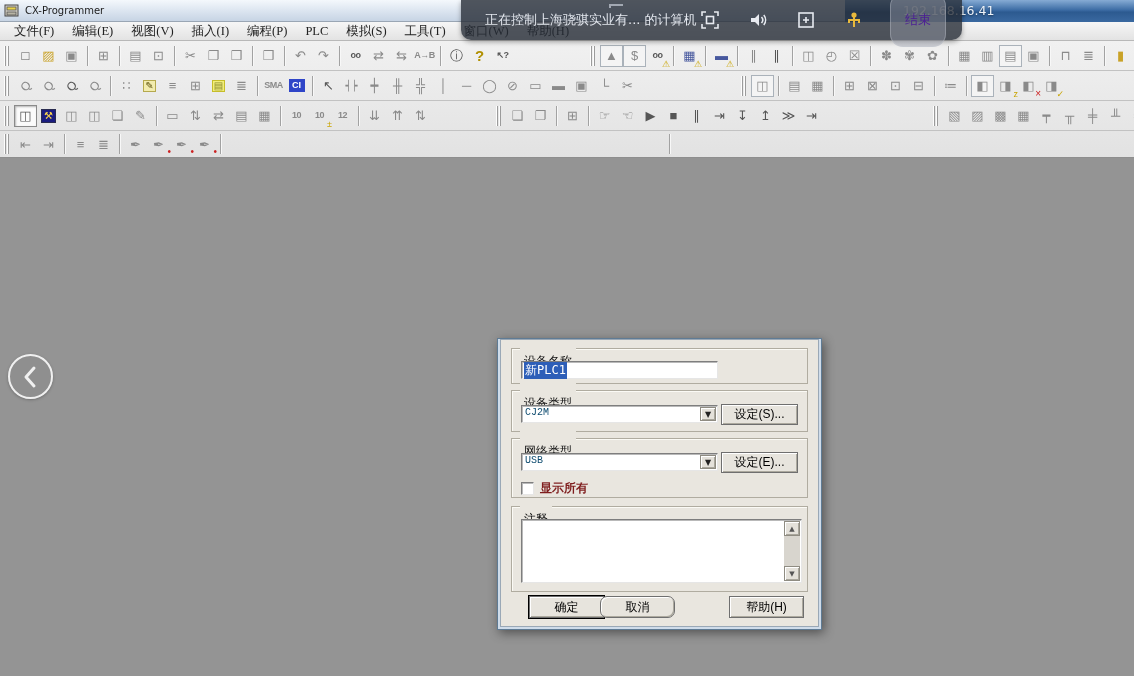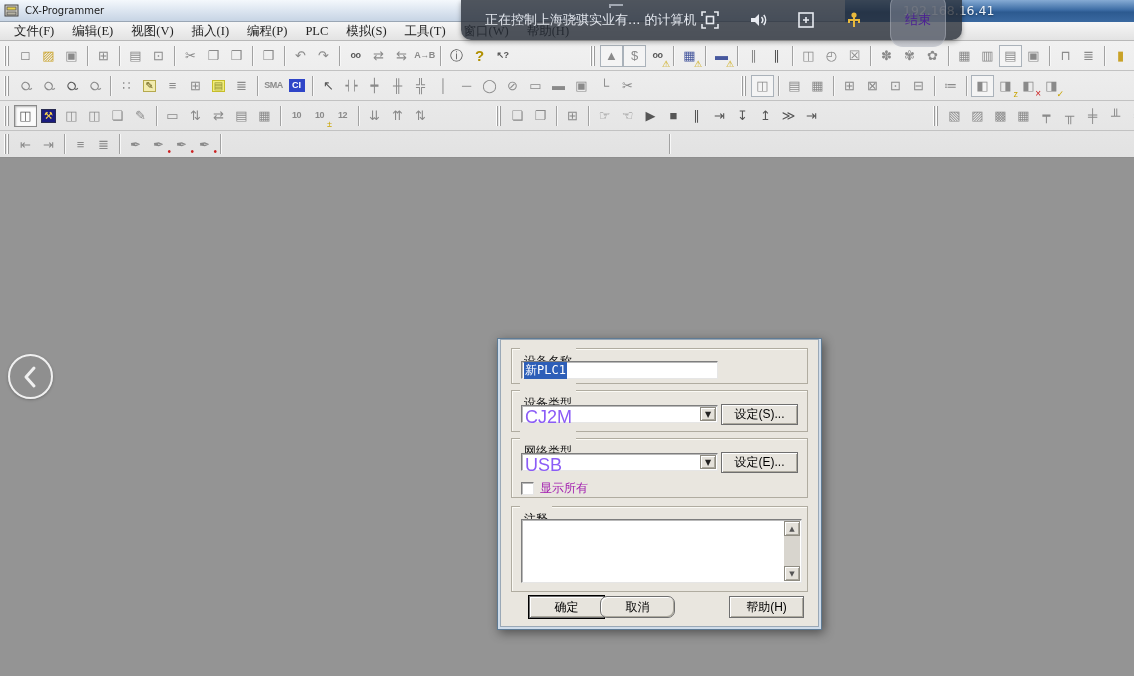--- a/index.html
+++ b/index.html
@@ -102,33 +102,33 @@
     box-shadow:inset 1px 1px 0 #fbfaf5; }
   .grp-label { position:absolute; top:-8px; left:8px; background:#e9e6df;
     padding:12px 4px; font-size:12px; color:#111; }
   .sunken { background:#fff; border:1px solid #8a8a8a;
     border-color:#7e7e7e #e6e6e6 #e6e6e6 #7e7e7e; box-shadow:inset 1px 1px 0 #b9b9b9; }
   .txtin { position:absolute; left:9px; top:12px; width:197px; height:18px;
     font-family:"DejaVu Sans Mono",monospace; font-size:12px; display:flex; align-items:center;
     padding-left:2px; cursor:text; }
   .sel { background:#2e5fb8; color:#fff; padding:0 1px; }
   .combo { position:absolute; left:9px; width:197px; height:18px; cursor:default; }
-  .combo-val { position:absolute; left:3px; top:1px; font-family:Liberation Sans, sans-serif;
-    font-size:18px; color:#8b5cf6; }
+  .combo-val { position:absolute; left:3px; top:1px; font-family:Liberation Mono, monospace;
+    font-size:10px; color:#0c4a6e; }
   .combo-btn { position:absolute; right:1px; top:1px; width:16px; height:14px;
     background:#e4e1da; border:1px solid #8f8c82;
     box-shadow:inset 1px 1px 0 #fff, inset -1px -1px 0 #a9a69c;
     display:flex; align-items:center; justify-content:center; font-size:8px; color:#222; }
   .btn { background:#e7e4dd; border:1px solid #6f6f6f; font-size:12px; color:#000;
     box-shadow:inset 1px 1px 0 #fff, inset -1px -1px 0 #aca99e; cursor:default; }
   .set-btn { position:absolute; right:9px; width:77px; height:21px; }
   .chkrow { position:absolute; left:9px; top:41px; display:flex; align-items:center; gap:6px;
     cursor:default; }
   .chk { width:13px; height:13px; }
-  .chklabel { font-size:12px; color:#a21caf; }
+  .chklabel { font-size:12px; color:#7f1d1d;font-weight:bold; }
   .comment-box { position:absolute; left:9px; top:12px; width:281px; height:64px; }
   .cscroll { position:absolute; right:1px; top:1px; width:16px; bottom:1px; background:#d8d5ce; }
   .carrow { position:absolute; left:0; width:16px; height:15px; background:#e4e1da;
     border:1px solid #8f8c82; box-shadow:inset 1px 1px 0 #fff, inset -1px -1px 0 #a9a69c;
     font-size:7px; color:#555; display:flex; align-items:center; justify-content:center; }
   .dlg-btnrow { position:absolute; left:0; right:0; top:256px; height:24px; }
   .dlg-btn { position:absolute; width:75px; height:22px; }
   .dlg-btn.default { box-shadow:0 0 0 1px #000, inset 1px 1px 0 #fff, inset -1px -1px 0 #aca99e; }
 </style>
 </head>

